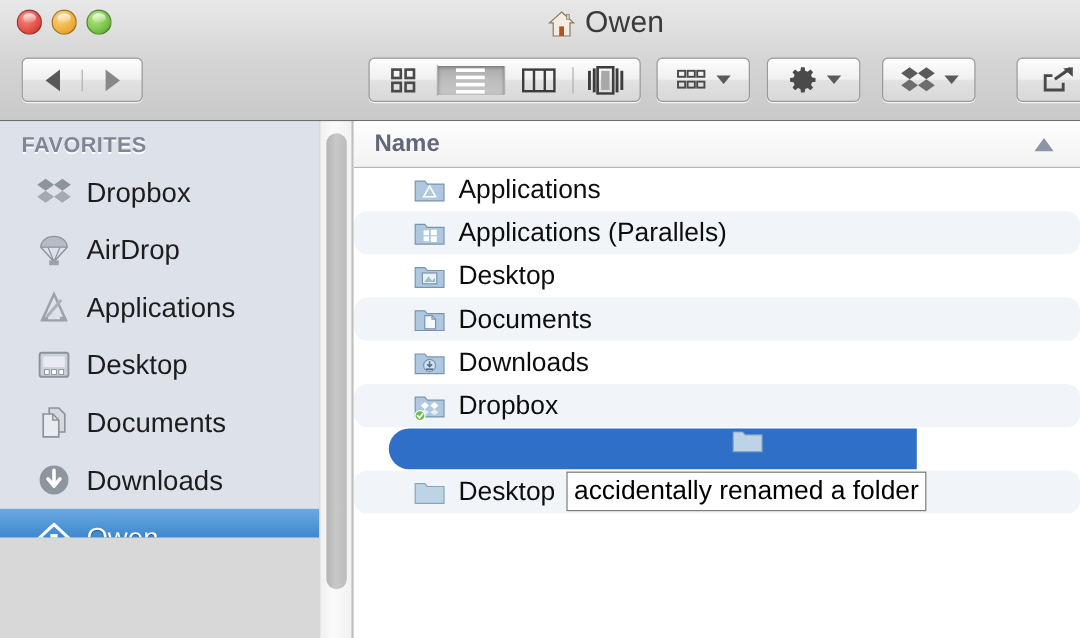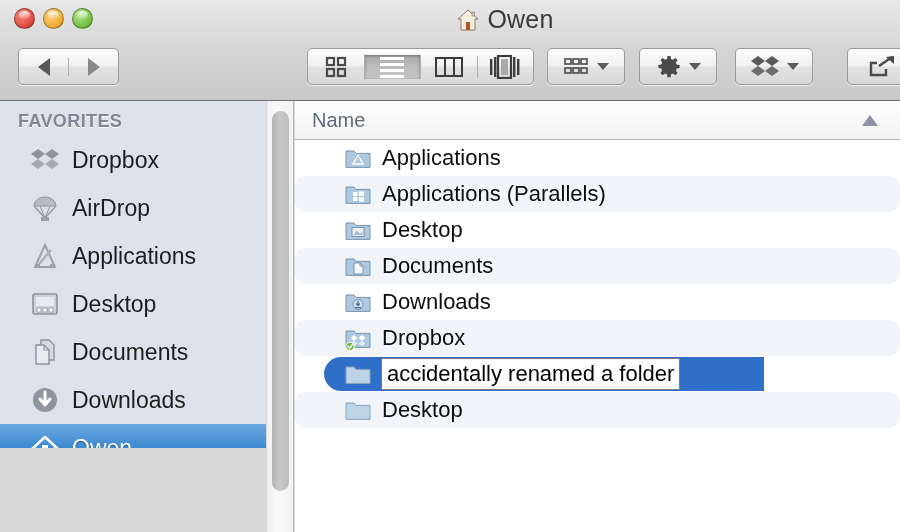--- a/index.html
+++ b/index.html
@@ -148,41 +148,41 @@
   }
   .col-header {
     height: 39px;
     background: linear-gradient(to bottom, #fefefe 0%, #f2f2f2 100%);
     border-bottom: 1px solid #b6b6b6;
     display: flex; align-items: center;
     padding: 0 14px 0 17px;
     position: relative;
   }
   .col-title {
-    font-size: 20px; font-weight: normal; color: #61687a;
+    font-size: 20px; font-weight: bold; color: #61687a;
     text-shadow: 0 1px 0 rgba(255,255,255,.9);
   }
   .sort-arrow {
     position: absolute; right: 22px; top: 14px;
     width: 0; height: 0;
     border-left: 8px solid transparent; border-right: 8px solid transparent;
     border-bottom: 11px solid #8d94a3;
   }
   .rows { position: relative; }
   .row {
     height: 36px;
     display: flex; align-items: center;
     padding-left: 50px;
     font-size: 22px; color: #0d0d0d;
     gap: 11px;
     position: relative;
   }
   .row.odd  { background: #ffffff; }
   .row.even { background: #f1f5fa; border-radius: 11px; }
-  .row.selected { background: transparent; }
+  .row.selected { background: transparent; flex-direction: column; }
   .row .sel-pill {
     position: absolute; left: 29px; top: 1px;
     width: 440px; height: 34px;
     background: #2f6fc8;
     border-radius: 17px 0 0 17px;
   }
   .row.selected .f-icon, .row.selected .r-name { position: relative; z-index: 2; }
   .edit-field {
     position: relative; z-index: 2;
     background: #ffffff;

